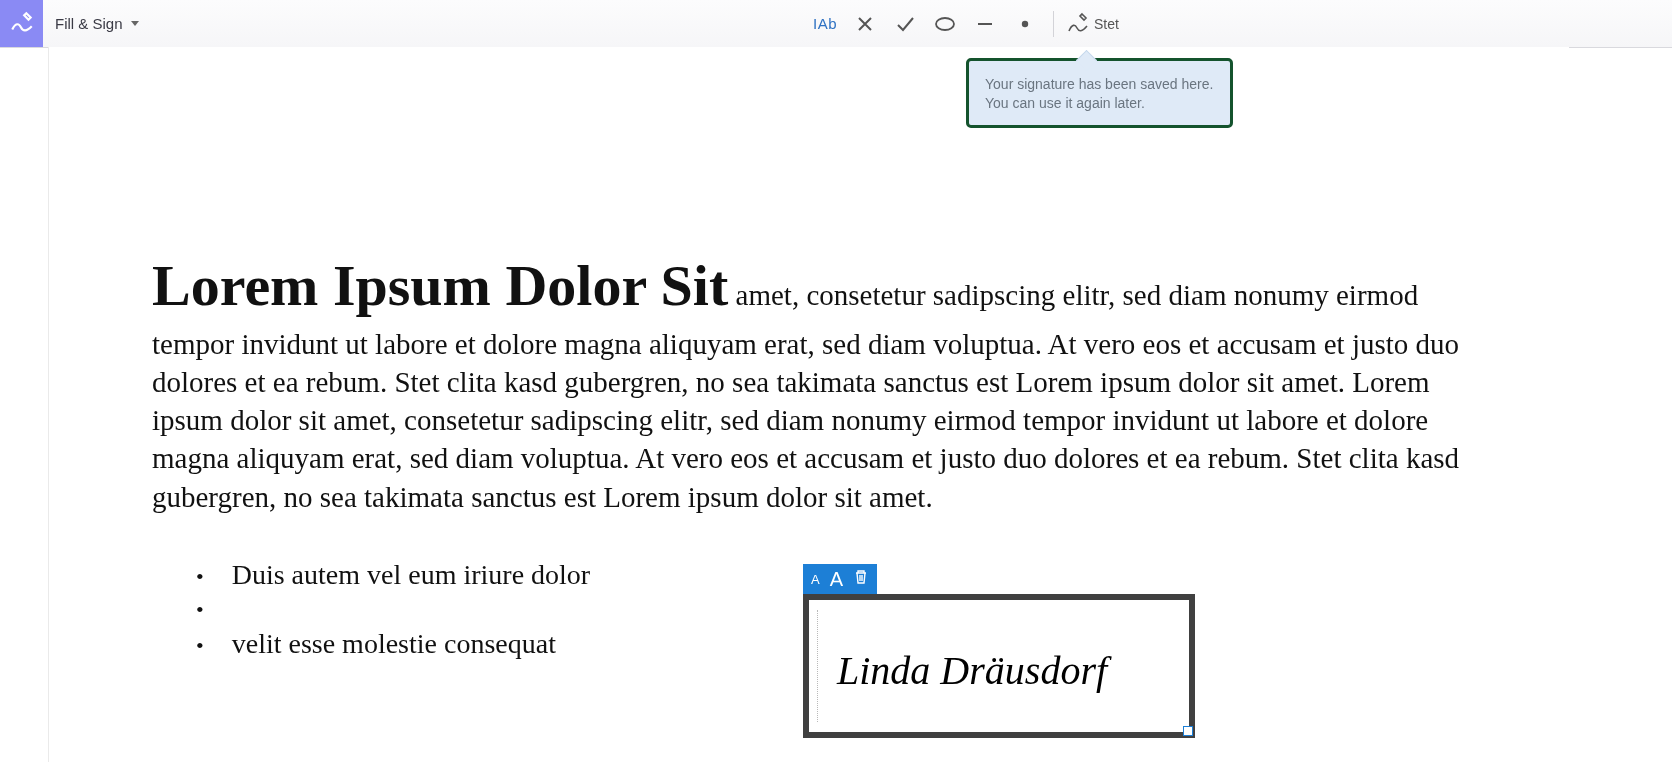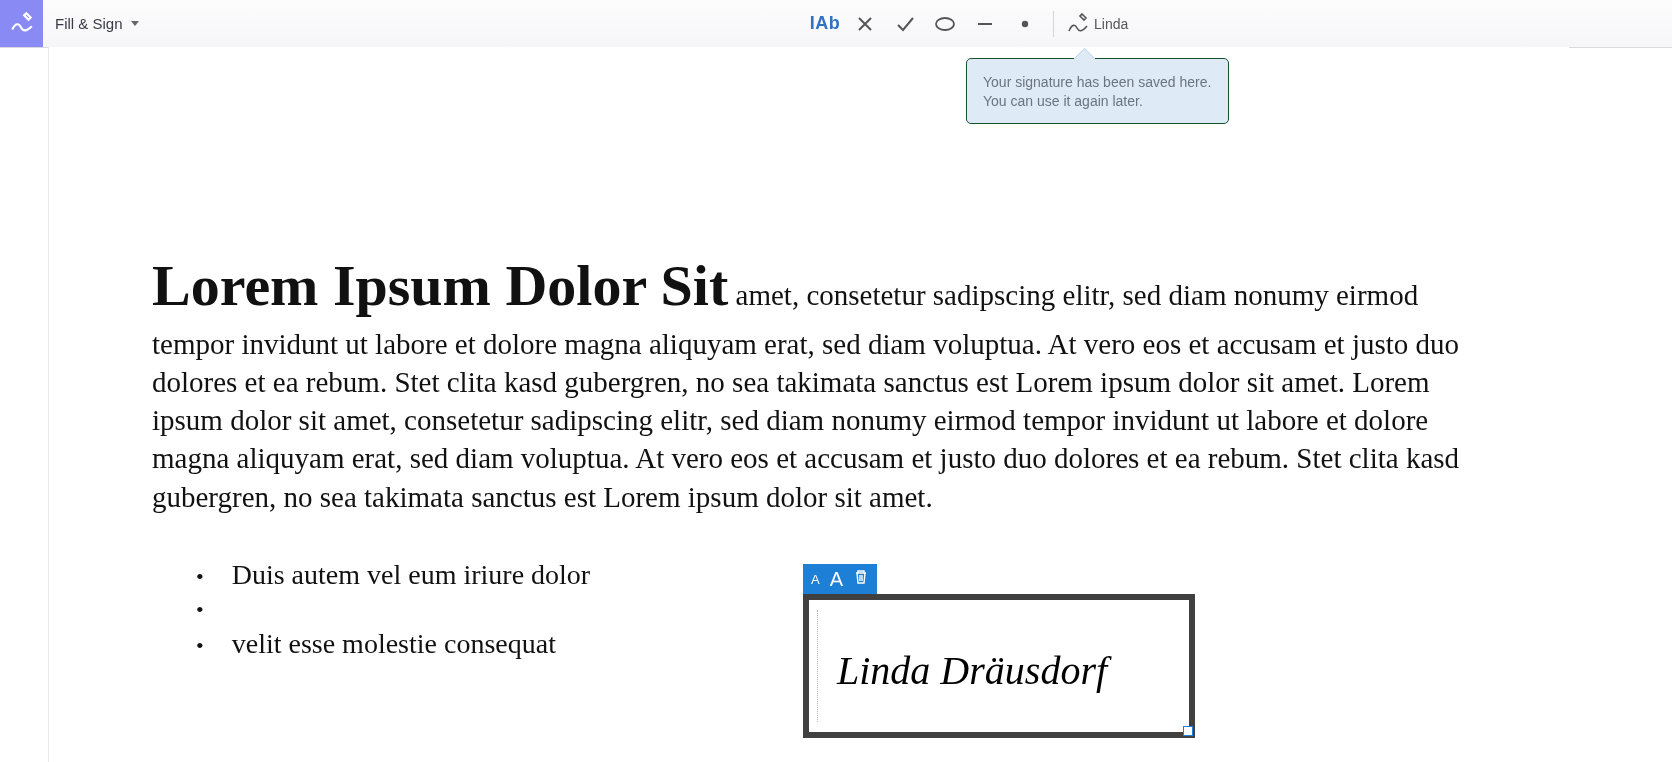--- a/index.html
+++ b/index.html
@@ -5,24 +5,24 @@
   html,body{margin:0;padding:0;width:1672px;height:762px;background:#fff;font-family:"Segoe UI",Arial,sans-serif;overflow:hidden;}
   .topbar{position:absolute;left:0;top:0;right:0;height:47px;background:linear-gradient(#fcfcfd,#f6f6f8);border-bottom:1px solid #d9d9de;}
   .badge-sign{position:absolute;left:0;top:0;width:43px;height:47px;background:#8a8af4;display:flex;align-items:center;justify-content:center;}
   .badge-sign svg{width:26px;height:26px;stroke:#fff;fill:none;stroke-width:2;}
   .fill-sign-btn{position:absolute;left:55px;top:0;height:47px;display:flex;align-items:center;gap:8px;color:#3a3a45;font-size:15px;cursor:pointer;}
   .caret{width:0;height:0;border-left:4px solid transparent;border-right:4px solid transparent;border-top:5px solid #666;}
   .tool-group{position:absolute;top:0;height:47px;display:flex;align-items:center;color:#444;}
   .tool-btn{width:40px;height:47px;display:flex;align-items:center;justify-content:center;cursor:pointer;}
   .tool-btn svg{stroke:#555;fill:none;}
   .divider{width:1px;height:26px;background:#d3d3d8;margin:0 8px;}
-  .tab-text{color:#2f72c3;font-weight:700;font-size:18px;letter-spacing:.5px;}
+  .tab-text{color:#2f72c3;font-weight:400;font-size:15px;letter-spacing:.5px;}
   .sign-lbl{color:#555;font-size:14px;}
   .page{position:absolute;left:48px;top:47px;width:1520px;bottom:0;background:#fff;border-left:1px solid #eaeaea;}
-  .tooltip{position:absolute;left:966px;top:58px;width:229px;padding:14px 16px 12px;background:#dfeaf7;border:1px solid #14532d;border-radius:5px;color:#6a7580;font-size:14px;line-height:1.35;}
+  .tooltip{position:absolute;left:966px;top:58px;width:229px;padding:14px 16px 12px;background:#dfeaf7;border:3px solid #14532d;border-radius:5px;color:#6a7580;font-size:14px;line-height:1.35;}
   .tooltip::before{content:"";position:absolute;top:-8px;left:110px;width:14px;height:14px;background:#dfeaf7;border-left:1px solid #c4d7eb;border-top:1px solid #c4d7eb;transform:rotate(45deg);}
   .doc{position:absolute;left:152px;top:200px;width:1350px;font-family:"Times New Roman",serif;color:#111;}
   .doc-title{font-size:58px;font-weight:700;display:inline;}
   .doc-body{font-size:29px;line-height:1.32;margin-top:48px;}
   .doc-body .lead{display:inline;}
   .bullets{position:absolute;left:196px;top:556px;font-family:"Times New Roman",serif;font-size:28px;color:#111;}
   .bullets .row{display:flex;align-items:baseline;gap:28px;line-height:1.38;}
   .dot{font-size:22px;}
   .sig-wrap{position:absolute;left:803px;top:564px;}
   .sig-toolbar{display:flex;align-items:center;background:#1d7fd6;height:30px;padding:0 8px;gap:10px;width:fit-content;}
@@ -75,21 +75,21 @@
       <svg width="10" height="10" viewBox="0 0 10 10">
           <circle cx="5" cy="5" r="3.2" fill="#555" stroke="none"></circle>
         </svg>
     </div>
     <div class="divider"></div>
     <div class="tool-btn" style="width:32px;">
       <svg width="24" height="24" viewBox="0 0 24 24">
           <path d="M3 19c3-7 6-7 8-3s5 4 10-2M14 4l4 4M16 2l4 4-2 2-4-4z" stroke-width="1.6"></path>
         </svg>
     </div>
-    <span class="sign-lbl">Linda</span>
+    <span class="sign-lbl">Stet</span>
   </div>
 </div>
 
 <div class="thin-edge"></div>
 
 <div class="page"></div>
 
 <div class="tooltip">
   <span>Your signature has been saved here. You can use it again later.</span>
 </div>

